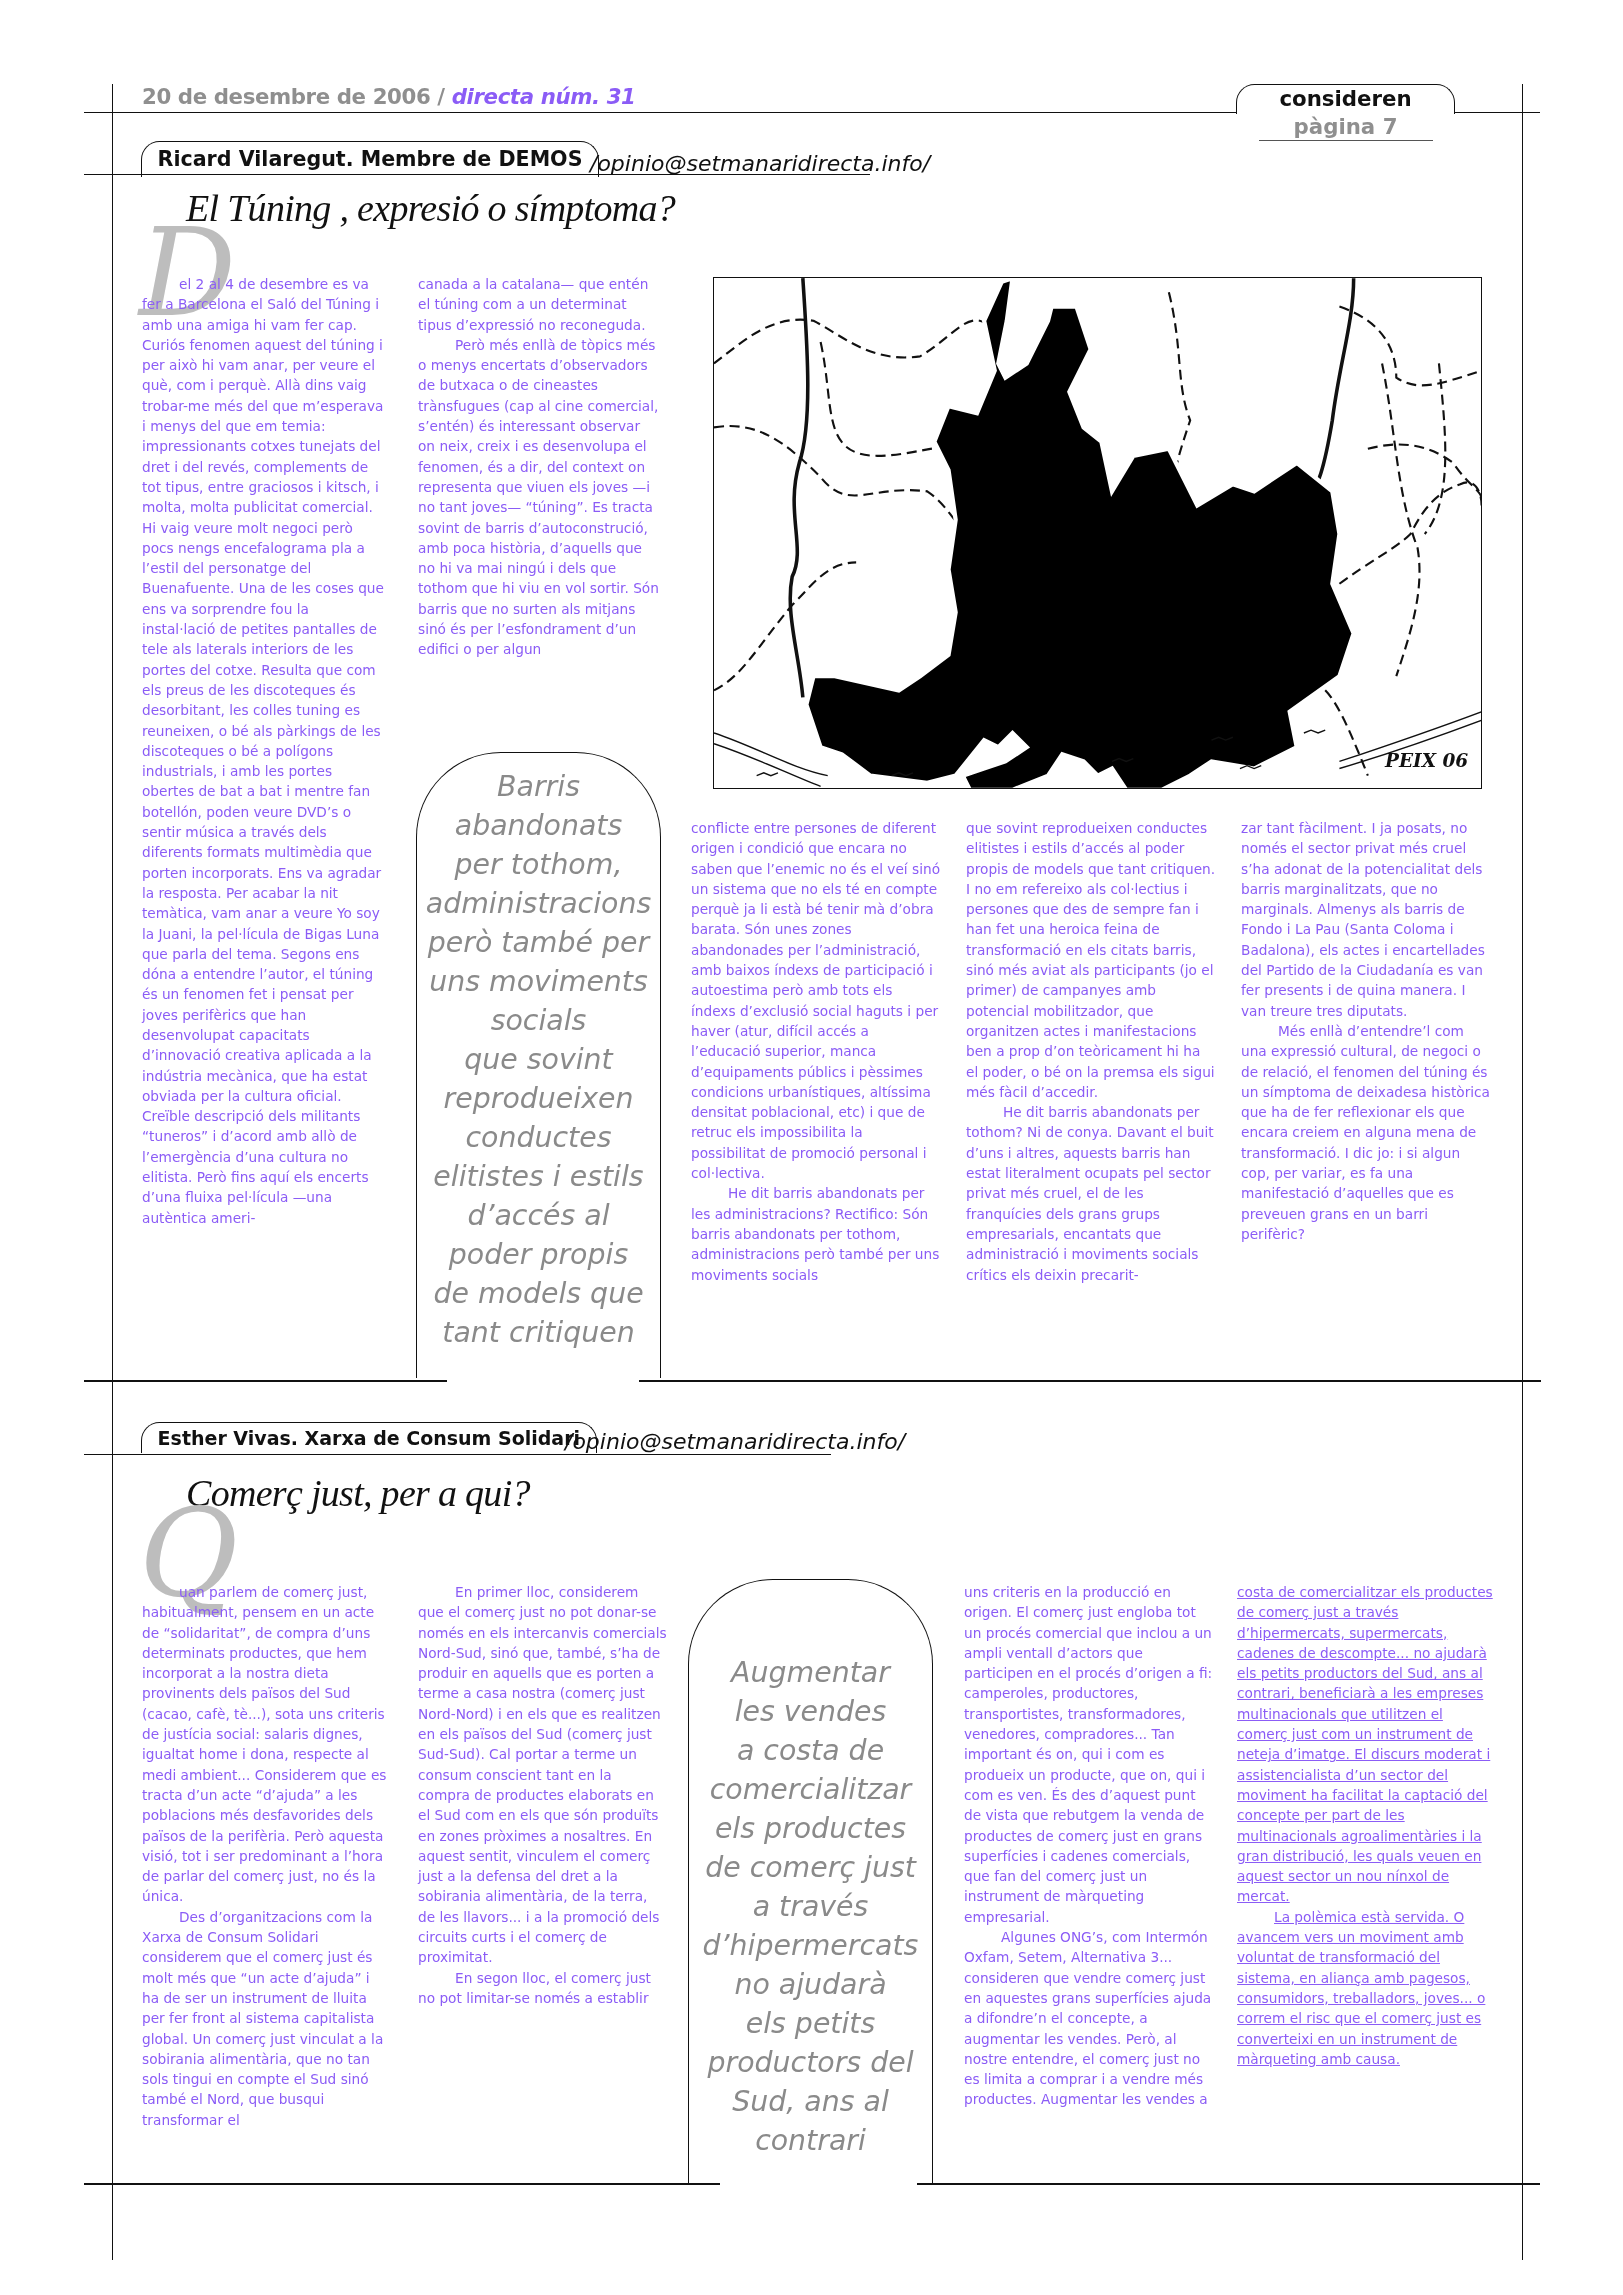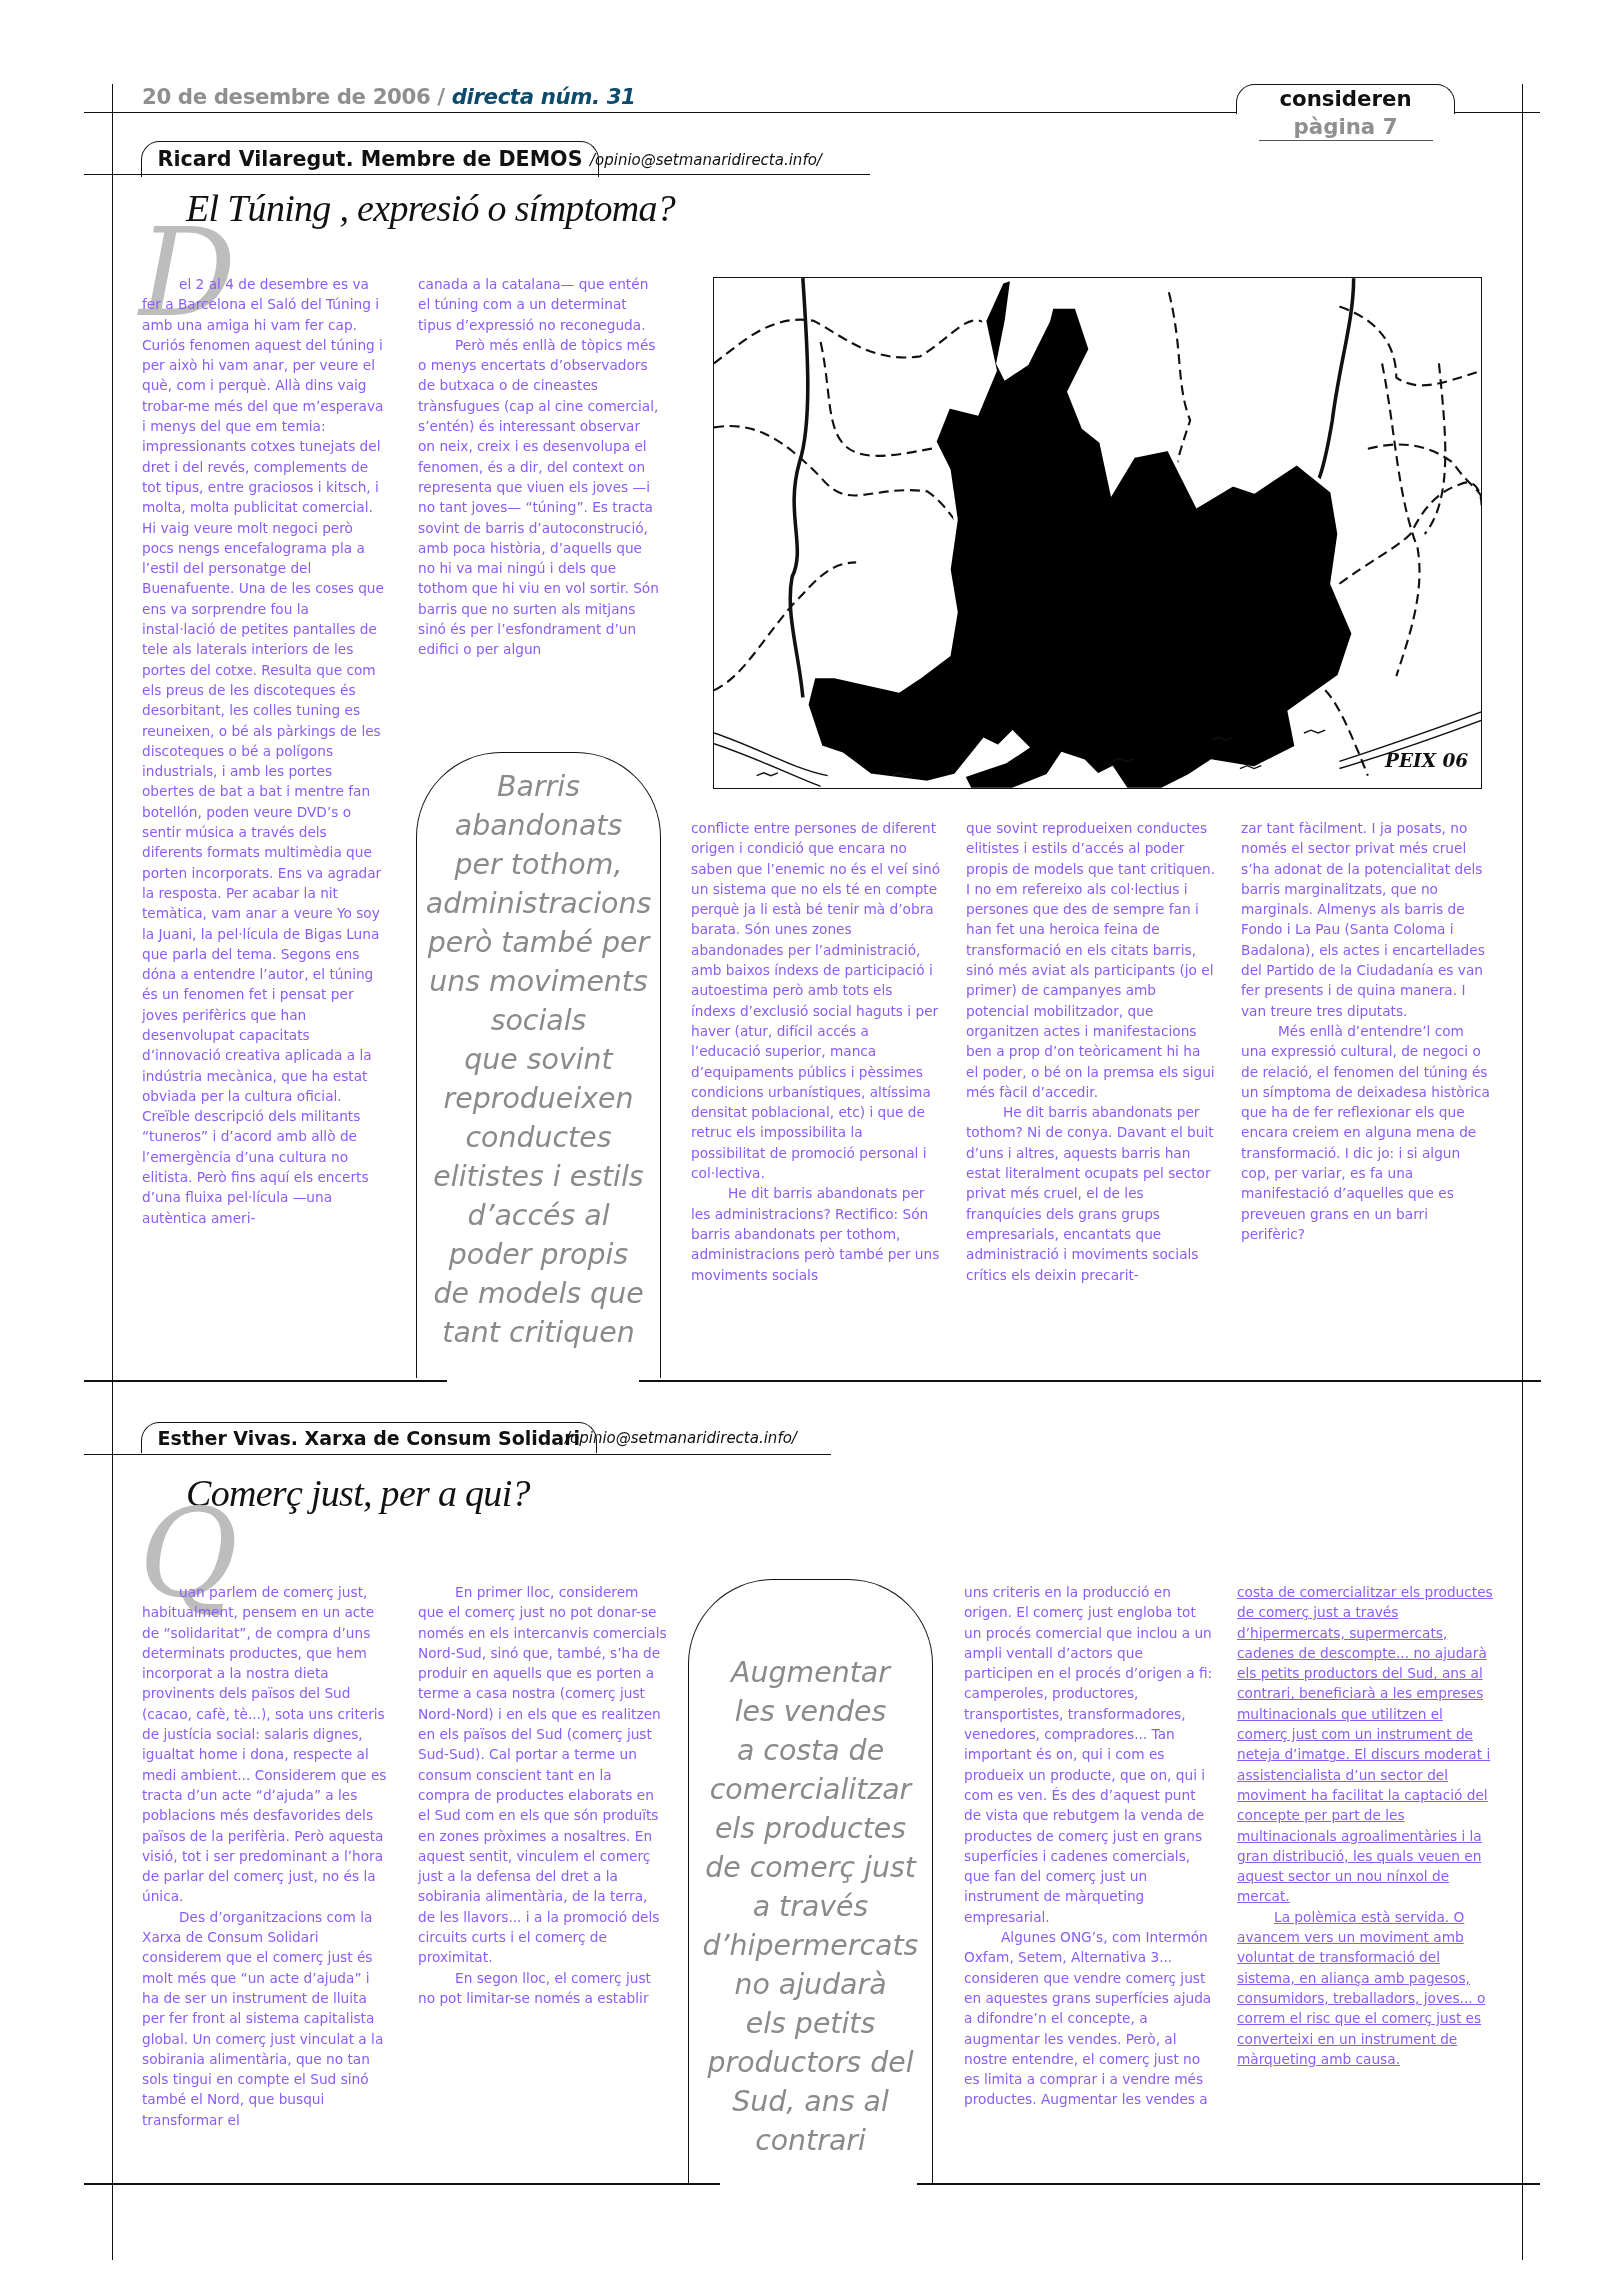--- a/index.html
+++ b/index.html
@@ -3,30 +3,30 @@
 <meta charset="utf-8">
 <style>
   * { box-sizing: border-box; margin: 0; padding: 0; }
   html, body { width: 1623px; height: 2295px; background: #ffffff; overflow: hidden; }
   body { position: relative; font-family: "DejaVu Sans", sans-serif; color: #111; }
   .hline { position: absolute; height: 2.1px; background: #111; }
   .vline { position: absolute; width: 1.4px; background: #111; }
 
   
   .hdr-date { position: absolute; left: 142px; top: 84px; font-size: 21.3px; font-weight: bold; color: #8f8f8f; font-family: "DejaVu Sans", sans-serif; letter-spacing: -0.4px; }
-  .hdr-date .pub { color: #0c4a6e; font-style: italic; font-weight: bold; font-family: "DejaVu Sans", sans-serif; margin-top: 27px; }
+  .hdr-date .pub { color: #8b5cf6; font-style: italic; font-weight: bold; font-family: "DejaVu Sans", sans-serif; margin-top: 27px; }
   .hdr-section { position: absolute; left: 1236px; top: 84px; width: 219px; height: 30px;
     border: 1.4px solid #111; border-bottom: none; border-radius: 18.5px 18.5px 0 0; text-align: center;
     font-size: 21.3px; font-weight: bold; line-height: 28.4px; background: #fff; }
   .hdr-section .page { color: #8f8f8f; }
 
   
   .author-tab { position: absolute; height: 36px; border: 1.4px solid #111; border-bottom: none;
     border-radius: 18.5px 18.5px 0 0; padding: 0 15.6px; font-size: 20.6px; font-weight: bold; line-height: 34px; background: #fff; white-space: nowrap; }
-  .author-email { position: absolute; font-size: 15px; font-style: italic; white-space: nowrap; }
+  .author-email { position: absolute; font-size: 22px; font-style: italic; white-space: nowrap; }
 
   .headline { position: absolute; font-family: Liberation Serif, serif; font-style: italic; font-size: 38px; font-weight: normal; letter-spacing: -0.7px; color: #111; white-space: nowrap; margin-left: 45px; }
 
   .dropcap { position: absolute; font-family: "DejaVu Serif", serif; font-style: italic; color: #bdbdbd; font-size: 121px; line-height: 1; }
 
   .col { position: absolute; font-size: 13.7px; line-height: 20.3px; color: #8b5cf6; text-align: left; }
   .col p { text-indent: 0; }
   .col p.ind { text-indent: 37px; }
   .col p.first { text-indent: 37px; }
 

